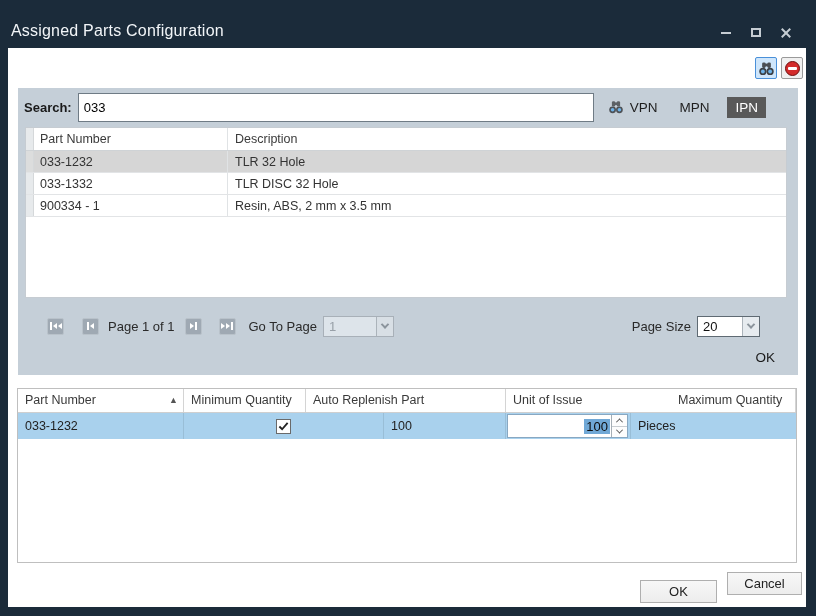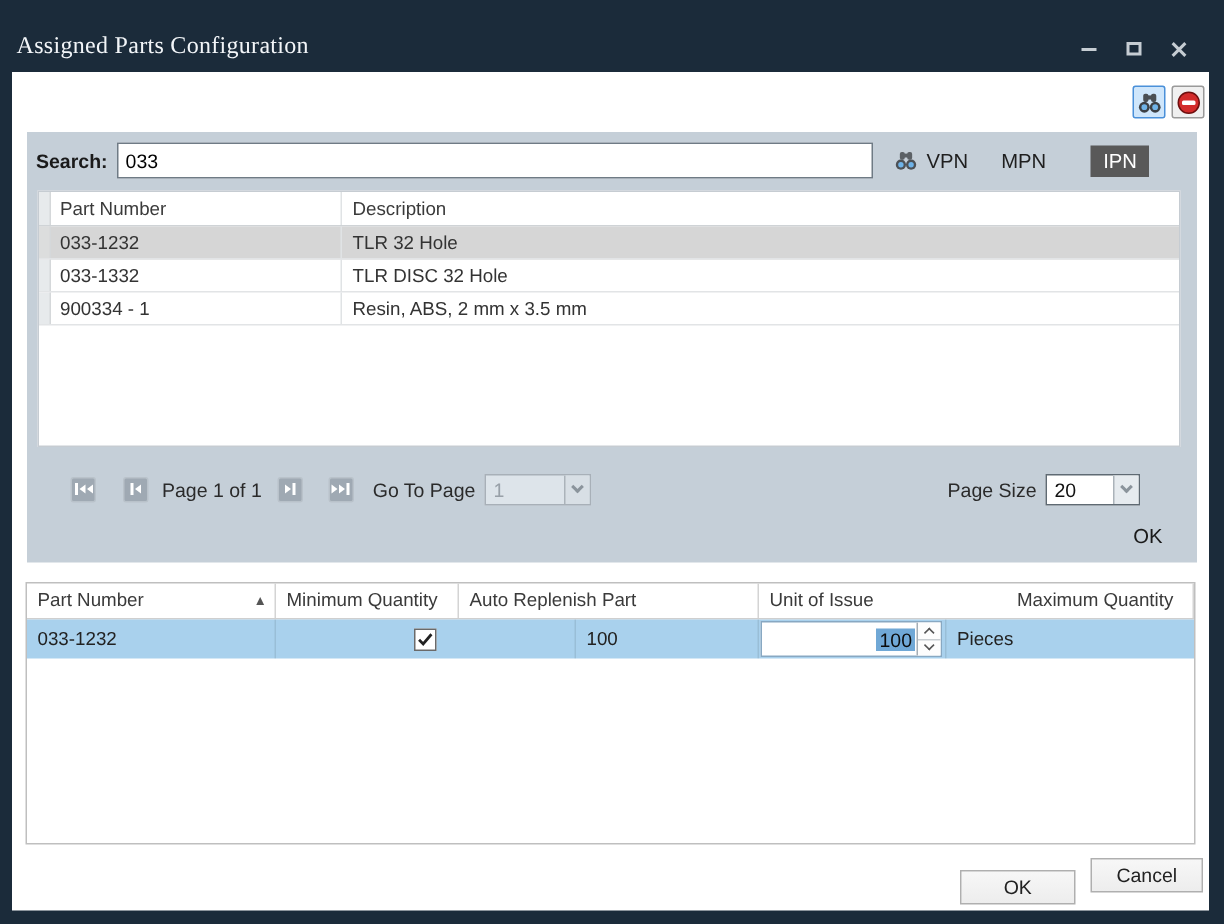--- a/index.html
+++ b/index.html
@@ -5,21 +5,21 @@
   * { box-sizing: border-box; margin: 0; padding: 0; }
   html,body { width:816px; height:616px; }
   body {
     position: relative;
     background: #1b2b3a;
     font-family: "Liberation Sans", sans-serif;
     overflow: hidden;
     color: #222;
   }
   
-  .titlebar { position:absolute; top:0; left:0; right:0; height:48px;font-family:Liberation Serif, serif; }
+  .titlebar { position:absolute; top:0; left:0; right:0; height:48px; }
   .title { position:absolute; left:11px; top:22px; font-size:16px; color:#f2f5f8; letter-spacing:.2px; }
   .win-controls { position:absolute; top:26px; right:24px; display:flex; gap:17px; align-items:center; }
   .win-btn { width:13px; height:13px; display:flex; align-items:center; justify-content:center; cursor:default; }
   .glyph-min { width:10px; height:2px; background:#c6cdd3; }
   .glyph-max { width:10px; height:9px; border:2px solid #c6cdd3; }
   .glyph-close { position:relative; width:12px; height:12px; }
   .glyph-close::before, .glyph-close::after {
     content:""; position:absolute; left:0; top:5px; width:12px; height:2px; background:#c6cdd3;
   }
   .glyph-close::before { transform:rotate(45deg); }
@@ -33,27 +33,27 @@
   .tool-btn { width:22px; height:22px; display:flex; align-items:center; justify-content:center; border-radius:2px; }
   .tool-btn.find { background:#cfe6fb; border:1px solid #4a90d9; }
   .tool-btn.stop { background:#f0f0f0; border:1px solid #9a9a9a; }
   .noentry { position:relative; width:15px; height:15px; border-radius:50%; background:#d32b2b; border:1px solid #6e0f0f; }
   .noentry::after { content:""; position:absolute; left:2px; right:2px; top:5px; height:3px; background:#fff; border-radius:1px; }
 
   
   .panel { position:absolute; left:10px; top:40px; width:780px; height:287px; background:#c5cfd8; }
   .search-row { display:flex; align-items:center; padding:8px 32px 0 6px; height:30px; }
   .search-label { font-size:13px; font-weight:bold; color:#1a1a1a; margin-right:6px; }
-  .search-input { width:540px; height:24px; border:1px solid #6f7b85; font-family:"Liberation Sans",sans-serif;
+  .search-input { width:540px; height:29px; border:1px solid #6f7b85; font-family:"Liberation Sans",sans-serif;
                   font-size:13px; padding:1px 5px; background:#fff; outline:none; }
   .binoc-sm { margin-left:14px; display:flex; }
   .mode-spacer { flex:1; }
   .mode-btn { font-size:13.5px; color:#1f1f1f; padding:2px 6px; cursor:default; }
   .mode-btn + .mode-btn { margin-left:10px; }
-  .mode-btn.active { background:#595959; color:#fff; padding:3px 8px; margin-left:24px; }
+  .mode-btn.active { background:#595959; color:#fff; padding:3px 8px; margin-left:12px; }
 
   .grid1 { position:absolute; left:7px; top:39px; width:762px; height:171px; background:#fff; border:1px solid #c6ccd2; }
   .g1-row { display:flex; height:22px; font-size:12.5px; }
   .g1-header { height:23px; border-bottom:1px solid #cfd3d6; color:#3a3a3a; }
   .g1-gutter { width:8px; background:#e7eaec; border-right:1px solid #d5d8da; flex:none; }
   .g1-c1 { width:194px; flex:none; padding-left:6px; line-height:22px; border-right:1px solid #e0e3e5;
            white-space:nowrap; overflow:hidden; }
   .g1-c2 { flex:1; padding-left:7px; line-height:22px; white-space:nowrap; overflow:hidden; }
   .g1-data { border-bottom:1px solid #e2e4e6; color:#333; }
   .g1-data.selected { background:#d6d6d6; }

